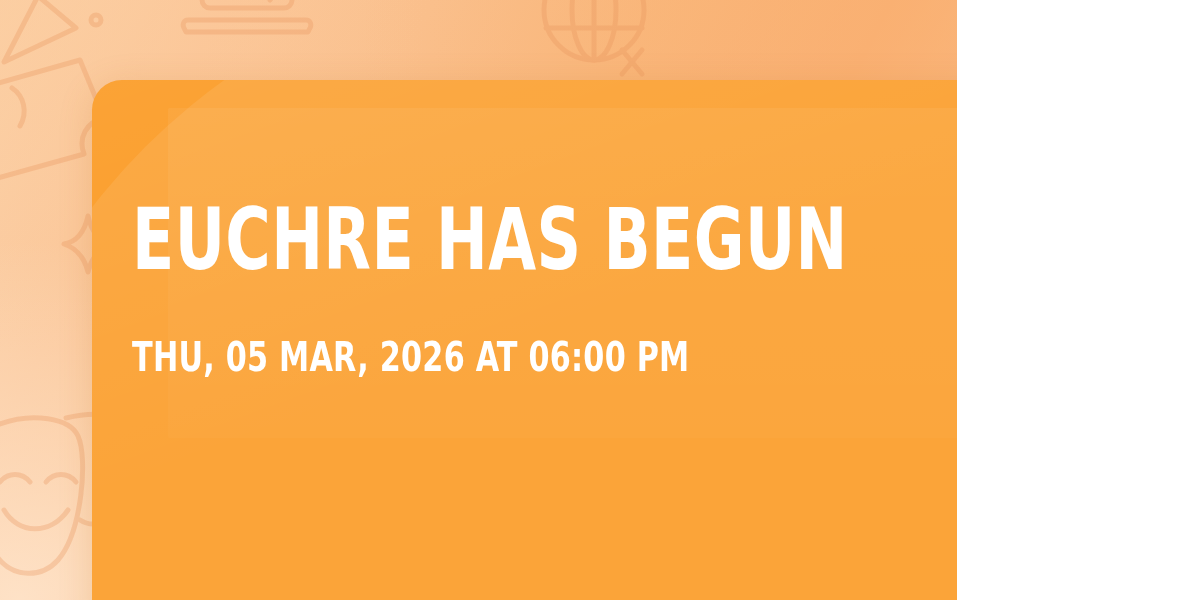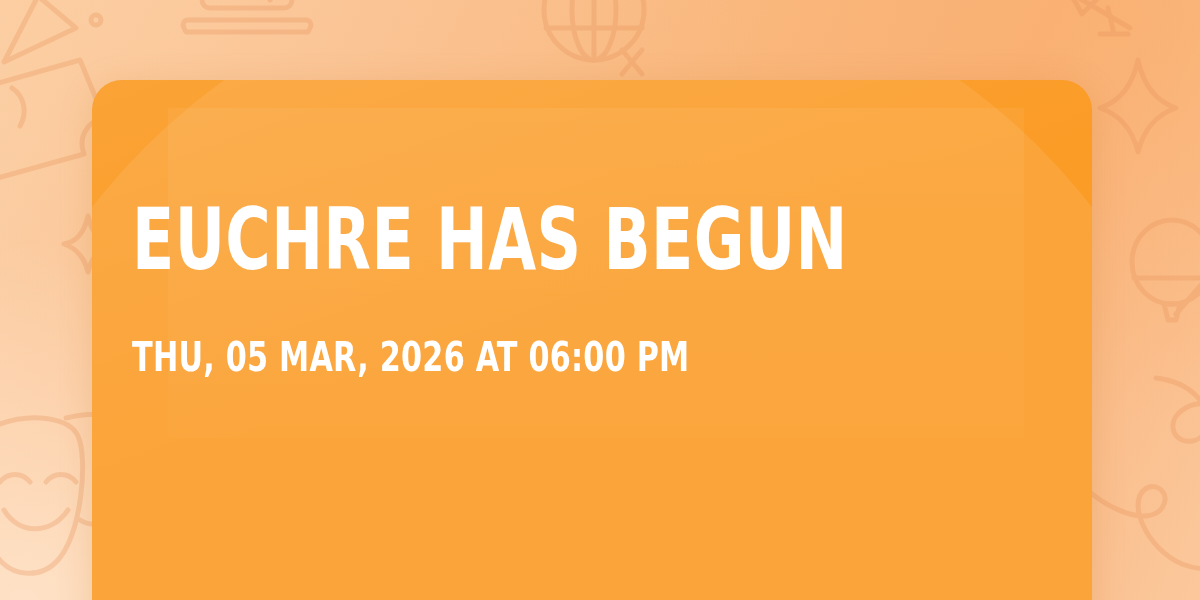--- a/index.html
+++ b/index.html
@@ -3,21 +3,21 @@
 <meta charset="utf-8">
 <title>Event Banner</title>
 <style>
   html, body {
     margin: 0;
     padding: 0;
     background: #ffffff;
   }
   #stage {
     position: relative;
-    width: 1200px;
+    width: 957px;
     height: 600px;
     overflow: hidden;
     font-family: "Liberation Sans", sans-serif;
   }
 
   
   .bg-base {
     position: absolute;
     inset: 0;
     background: linear-gradient(118deg,

